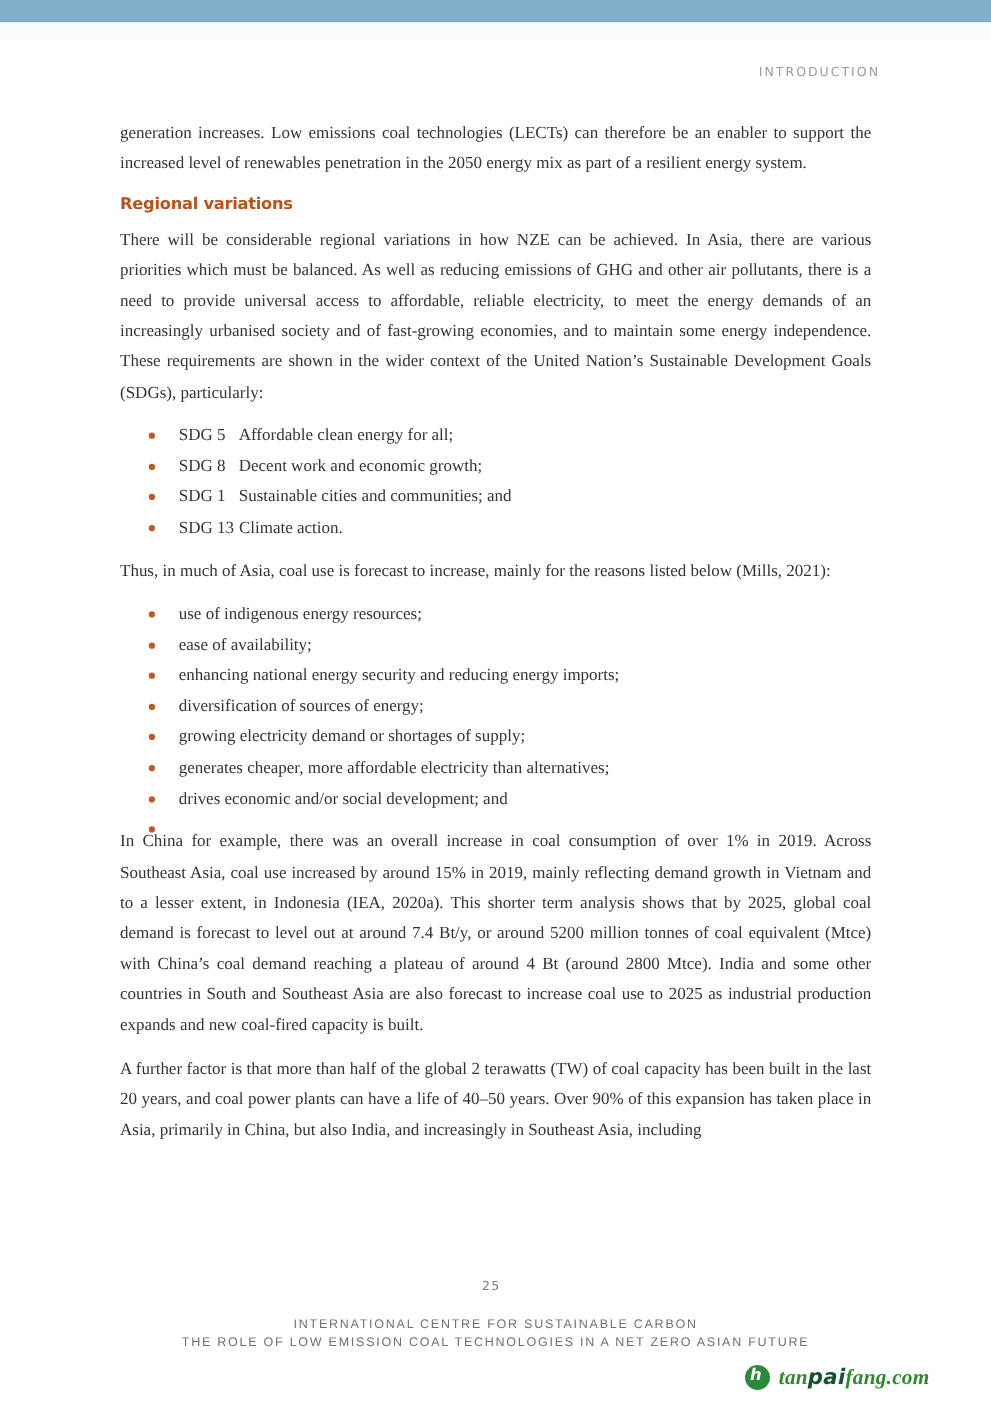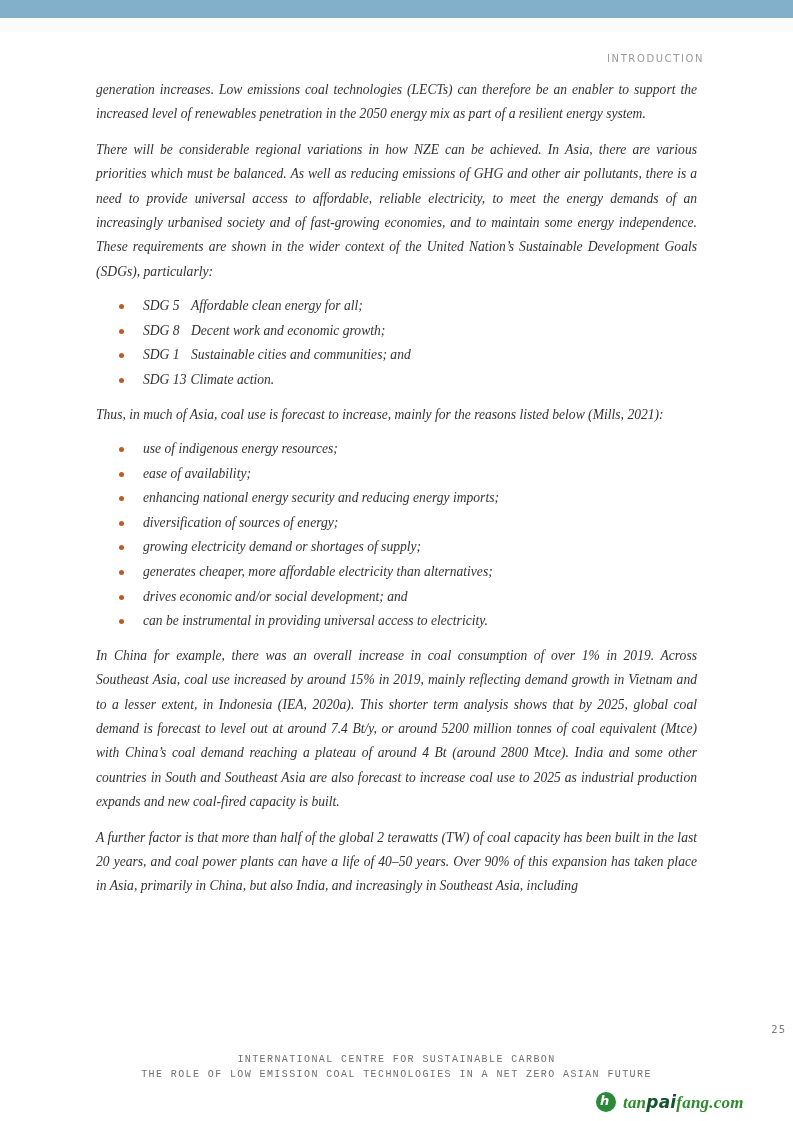--- a/index.html
+++ b/index.html
@@ -8,47 +8,47 @@
 
   .top-band { position: absolute; left: 0; top: 0; width: 793px; height: 18px; background: #82b0cb; }
   .top-band-shadow { position: absolute; left: 0; top: 18px; width: 793px; height: 14px; background: #fcfdfb; }
 
   .running-head {
     position: absolute; right: 89px; top: 53px;
     font-family: "DejaVu Sans", sans-serif; font-size: 10px; letter-spacing: 1.6px;
     color: #9a9a9a; font-weight: normal;
   }
 
-  .content { position: absolute; left: 96px; top: 78px; width: 601px; font-style: italic; }
+  .content { position: absolute; left: 96px; top: 94px; width: 601px; }
   .para {
     font-size: 13.6px; line-height: 24.4px; text-align: justify; color: #333333;
   }
   .para.mb { margin-bottom: 11px; }
   .heading {
     font-family: "DejaVu Sans", sans-serif; font-weight: bold; font-size: 13px;
     color: #b9531b; margin-top: 10px; margin-bottom: 6px; line-height: 20px; letter-spacing: -0.2px;
   }
   ul.bullets { list-style: none; margin: 10px 0 10px 0; }
   ul.bullets li {
     position: relative; padding-left: 47px; font-size: 13.6px; line-height: 24.6px; color: #333333;
   }
   ul.bullets li .dot {
     position: absolute; left: 23px; top: 10px; width: 5px; height: 5px; border-radius: 50%;
     background: #c05a24;
   }
   .sdg-code { display: inline-block; width: 48px; }
   .sdg-code.wide { width: auto; margin-right: 4px; }
 
   .page-number {
-    position: absolute; left: 0; width: 786px; top: 1024px; text-align: right;
+    position: absolute; left: 0; width: 786px; top: 1024px; text-align: center;
     font-family: "DejaVu Sans", sans-serif; font-size: 10px; color: #7a7a7a; letter-spacing: 1px;
   }
   .footer-line {
     position: absolute; left: 0; width: 793px; text-align: center;
-    font-family: Liberation Mono, monospace; font-size: 10px; color: #6f6f6f; letter-spacing: 1.4px;
+    font-family: Liberation Sans, sans-serif; font-size: 10px; color: #6f6f6f; letter-spacing: 1.4px;
   }
   .footer-1 { top: 1054px; }
   .footer-2 { top: 1069px; }
 
   .watermark {
     position: absolute; left: 596px; top: 1089px; height: 26px; display: flex; align-items: center;
   }
   .wm-logo {
     width: 20px; height: 20px; border-radius: 50%; background: #2a8a3a; position: relative; margin-right: 7px;
   }
@@ -67,41 +67,42 @@
 <body>
 
 <div class="top-band"></div>
 <div class="top-band-shadow"></div>
 
 <div class="running-head">INTRODUCTION</div>
 
 <div class="content">
   <p class="para mb">generation increases. Low emissions coal technologies (LECTs) can therefore be an enabler to support the increased level of renewables penetration in the 2050 energy mix as part of a resilient energy system.</p>
 
+  <h2 class="heading">Regional variations</h2>
 
   <p class="para">There will be considerable regional variations in how NZE can be achieved. In Asia, there are various priorities which must be balanced.  As well as reducing emissions of GHG and other air pollutants, there is a need to provide universal access to affordable, reliable electricity, to meet the energy demands of an increasingly urbanised society and of fast-growing economies, and to maintain some energy independence. These requirements are shown in the wider context of the United Nation’s Sustainable Development Goals (SDGs), particularly:</p>
 
   <ul class="bullets">
     <li><span class="dot"></span><span class="sdg-code">SDG 5</span><span>Affordable clean energy for all;</span></li>
     <li><span class="dot"></span><span class="sdg-code">SDG 8</span><span>Decent work and economic growth;</span></li>
     <li><span class="dot"></span><span class="sdg-code">SDG 1</span><span>Sustainable cities and communities; and</span></li>
     <li><span class="dot"></span><span class="sdg-code wide">SDG 13</span><span>Climate action.</span></li>
   </ul>
 
   <p class="para">Thus, in much of Asia, coal use is forecast to increase, mainly for the reasons listed below (Mills, 2021):</p>
 
   <ul class="bullets">
     <li><span class="dot"></span><span>use of indigenous energy resources;</span></li>
     <li><span class="dot"></span><span>ease of availability;</span></li>
     <li><span class="dot"></span><span>enhancing national energy security and reducing energy imports;</span></li>
     <li><span class="dot"></span><span>diversification of sources of energy;</span></li>
     <li><span class="dot"></span><span>growing electricity demand or shortages of supply;</span></li>
     <li><span class="dot"></span><span>generates cheaper, more affordable electricity than alternatives;</span></li>
     <li><span class="dot"></span><span>drives economic and/or social development; and</span></li>
-    <li><span class="dot"></span><span>can be instrumental in providing universal access to electricity.</span></li>
+    <li><span class="dot"></span></li>
   </ul>
 
   <p class="para mb">In China for example, there was an overall increase in coal consumption of over 1% in 2019. Across Southeast Asia, coal use increased by around 15% in 2019, mainly reflecting demand growth in Vietnam and to a lesser extent, in Indonesia (IEA, 2020a). This shorter term analysis shows that by 2025, global coal demand is forecast to level out at around 7.4 Bt/y, or around 5200 million tonnes of coal equivalent (Mtce) with China’s coal demand reaching a plateau of around 4 Bt (around 2800 Mtce). India and some other countries in South and Southeast Asia are also forecast to increase coal use to 2025 as industrial production expands and new coal-fired capacity is built.</p>
 
   <p class="para">A further factor is that more than half of the global 2 terawatts (TW) of coal capacity has been built in the last 20 years, and coal power plants can have a life of 40–50 years. Over 90% of this expansion has taken place in Asia, primarily in China, but also India, and increasingly in Southeast Asia, including</p>
 </div>
 
 <div class="page-number">25</div>
 <div class="footer-line footer-1">INTERNATIONAL CENTRE FOR SUSTAINABLE CARBON</div>
 <div class="footer-line footer-2">THE ROLE OF LOW EMISSION COAL TECHNOLOGIES IN A NET ZERO ASIAN FUTURE</div>

